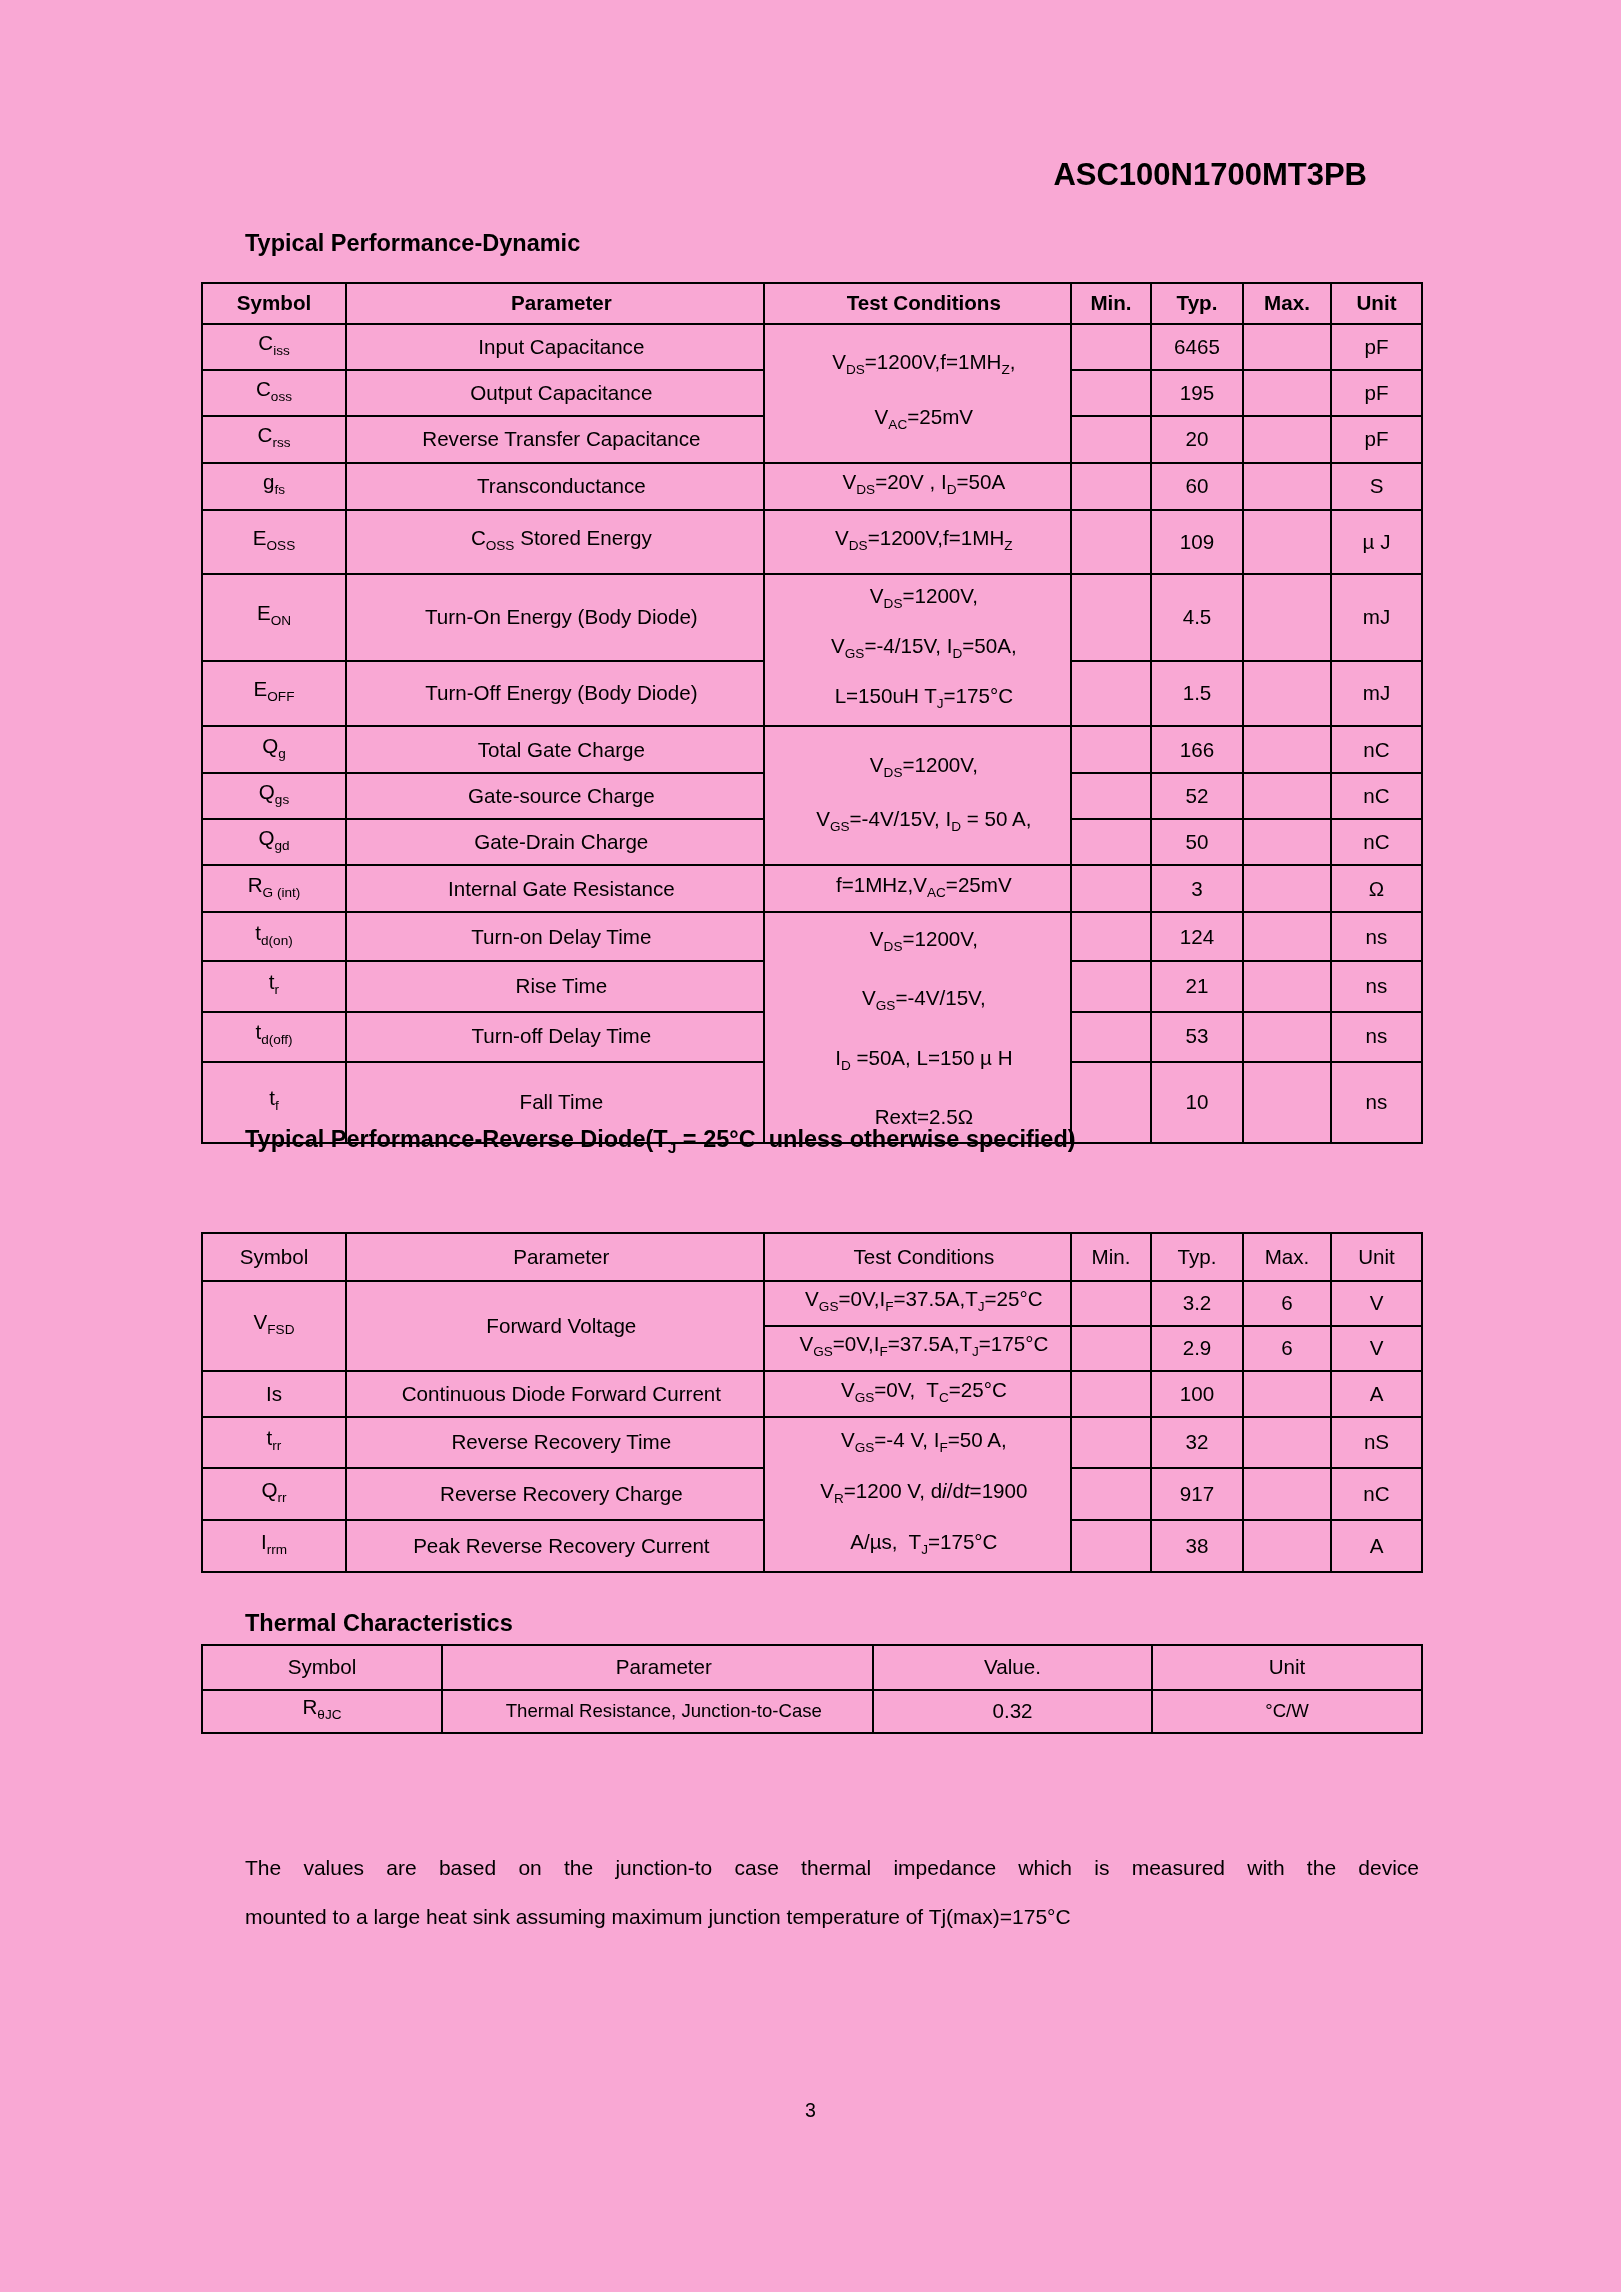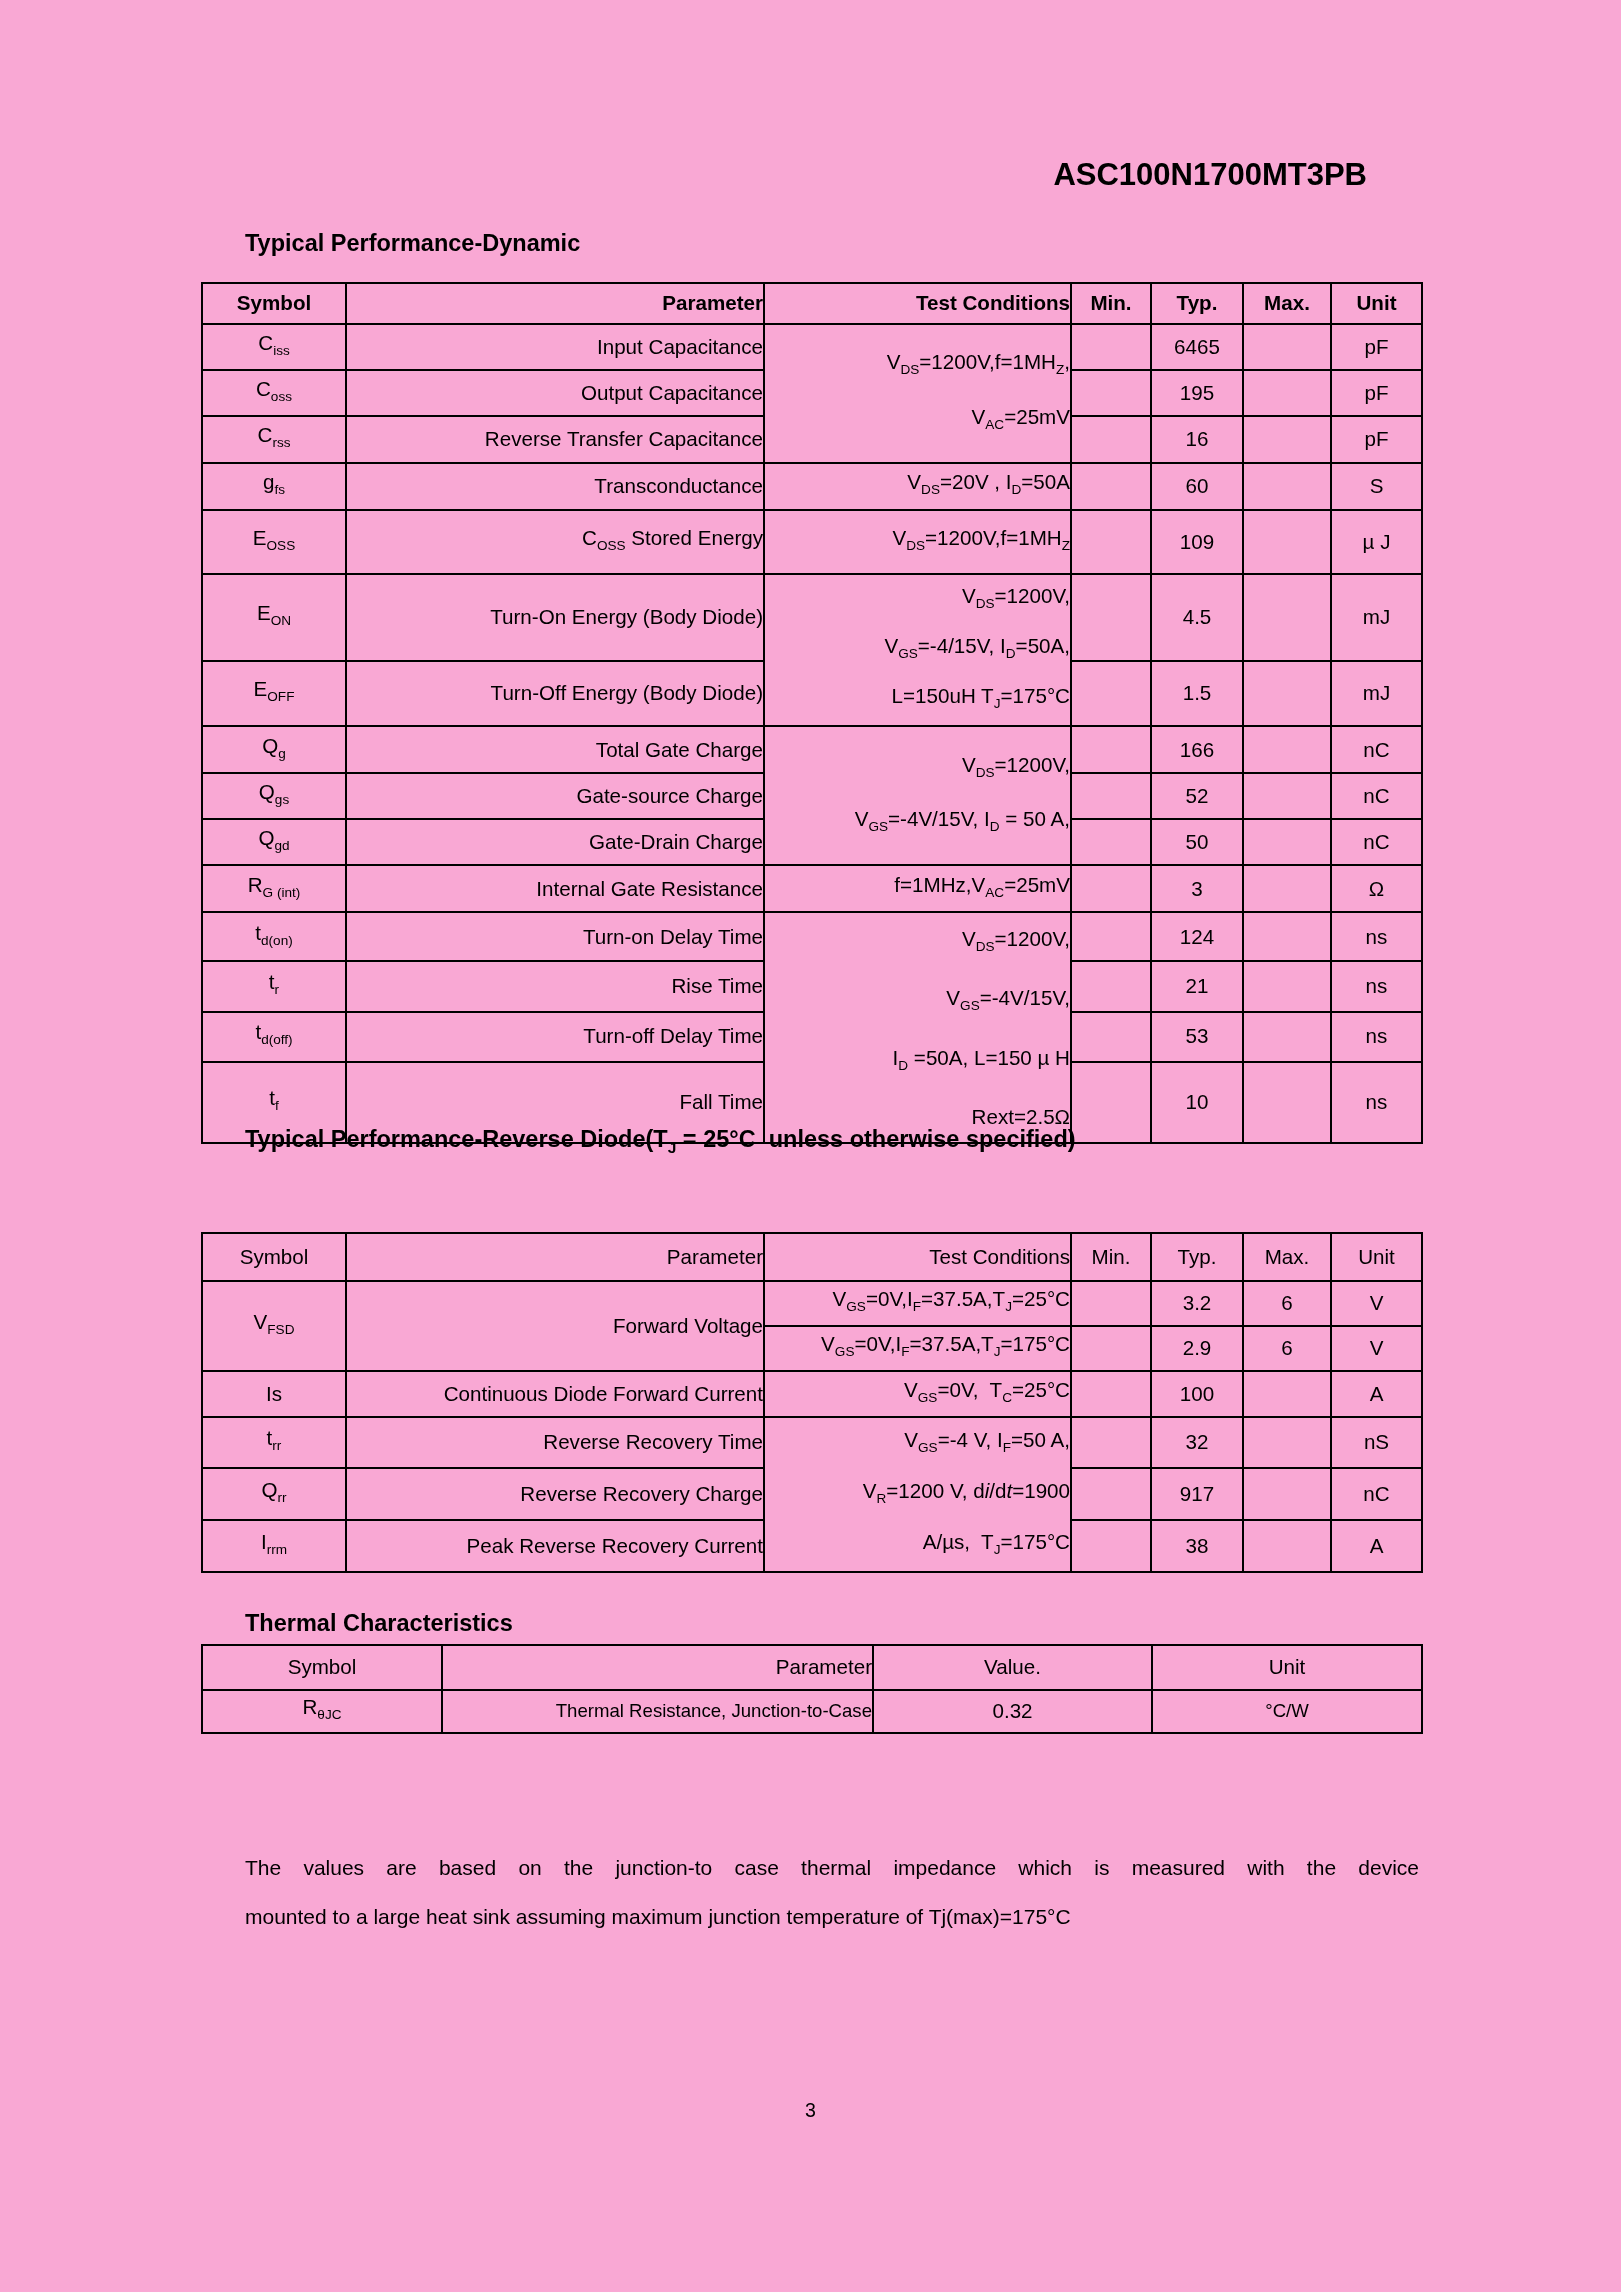--- a/index.html
+++ b/index.html
@@ -31,21 +31,21 @@
   #t1{top:282px}
   #t2{top:1232px}
   #t3{top:1644px}
   .dt td{
     border:2px solid #000;
     font-size:20.6px;
     text-align:center;vertical-align:middle;
     padding:0;line-height:24.5px;
     overflow:hidden;
   }
-  .dt td.l{text-align:right;padding-left:12.7px;}
+  .dt td.l{text-align:center;padding-left:12.7px;}
   .dt td.sm{font-size:18.6px;margin-top:10px;}
   .dt tr.b td{font-weight:700;}
   sub{font-size:66%;}
   .note{
     position:absolute;left:245px;top:1843px;width:1174px;
     font-size:21px;line-height:49px;
   }
   .note .l1{text-align:justify;text-align-last:justify;}
   .pageno{
     position:absolute;top:2099px;left:0;width:100%;
@@ -94,21 +94,21 @@
           <td class="l">Output Capacitance</td>
           <td></td>
           <td>195</td>
           <td></td>
           <td>pF</td>
         </tr>
         <tr style="height: 47px;">
           <td>C<sub>rss</sub></td>
           <td class="l">Reverse Transfer Capacitance</td>
           <td></td>
-          <td>16</td>
+          <td>20</td>
           <td></td>
           <td>pF</td>
         </tr>
         <tr style="height: 47px;">
           <td>g<sub>fs</sub></td>
           <td class="l">Transconductance</td>
           <td class="l">V<sub>DS</sub>=20V , I<sub>D</sub>=50A</td>
           <td></td>
           <td>60</td>
           <td></td>

